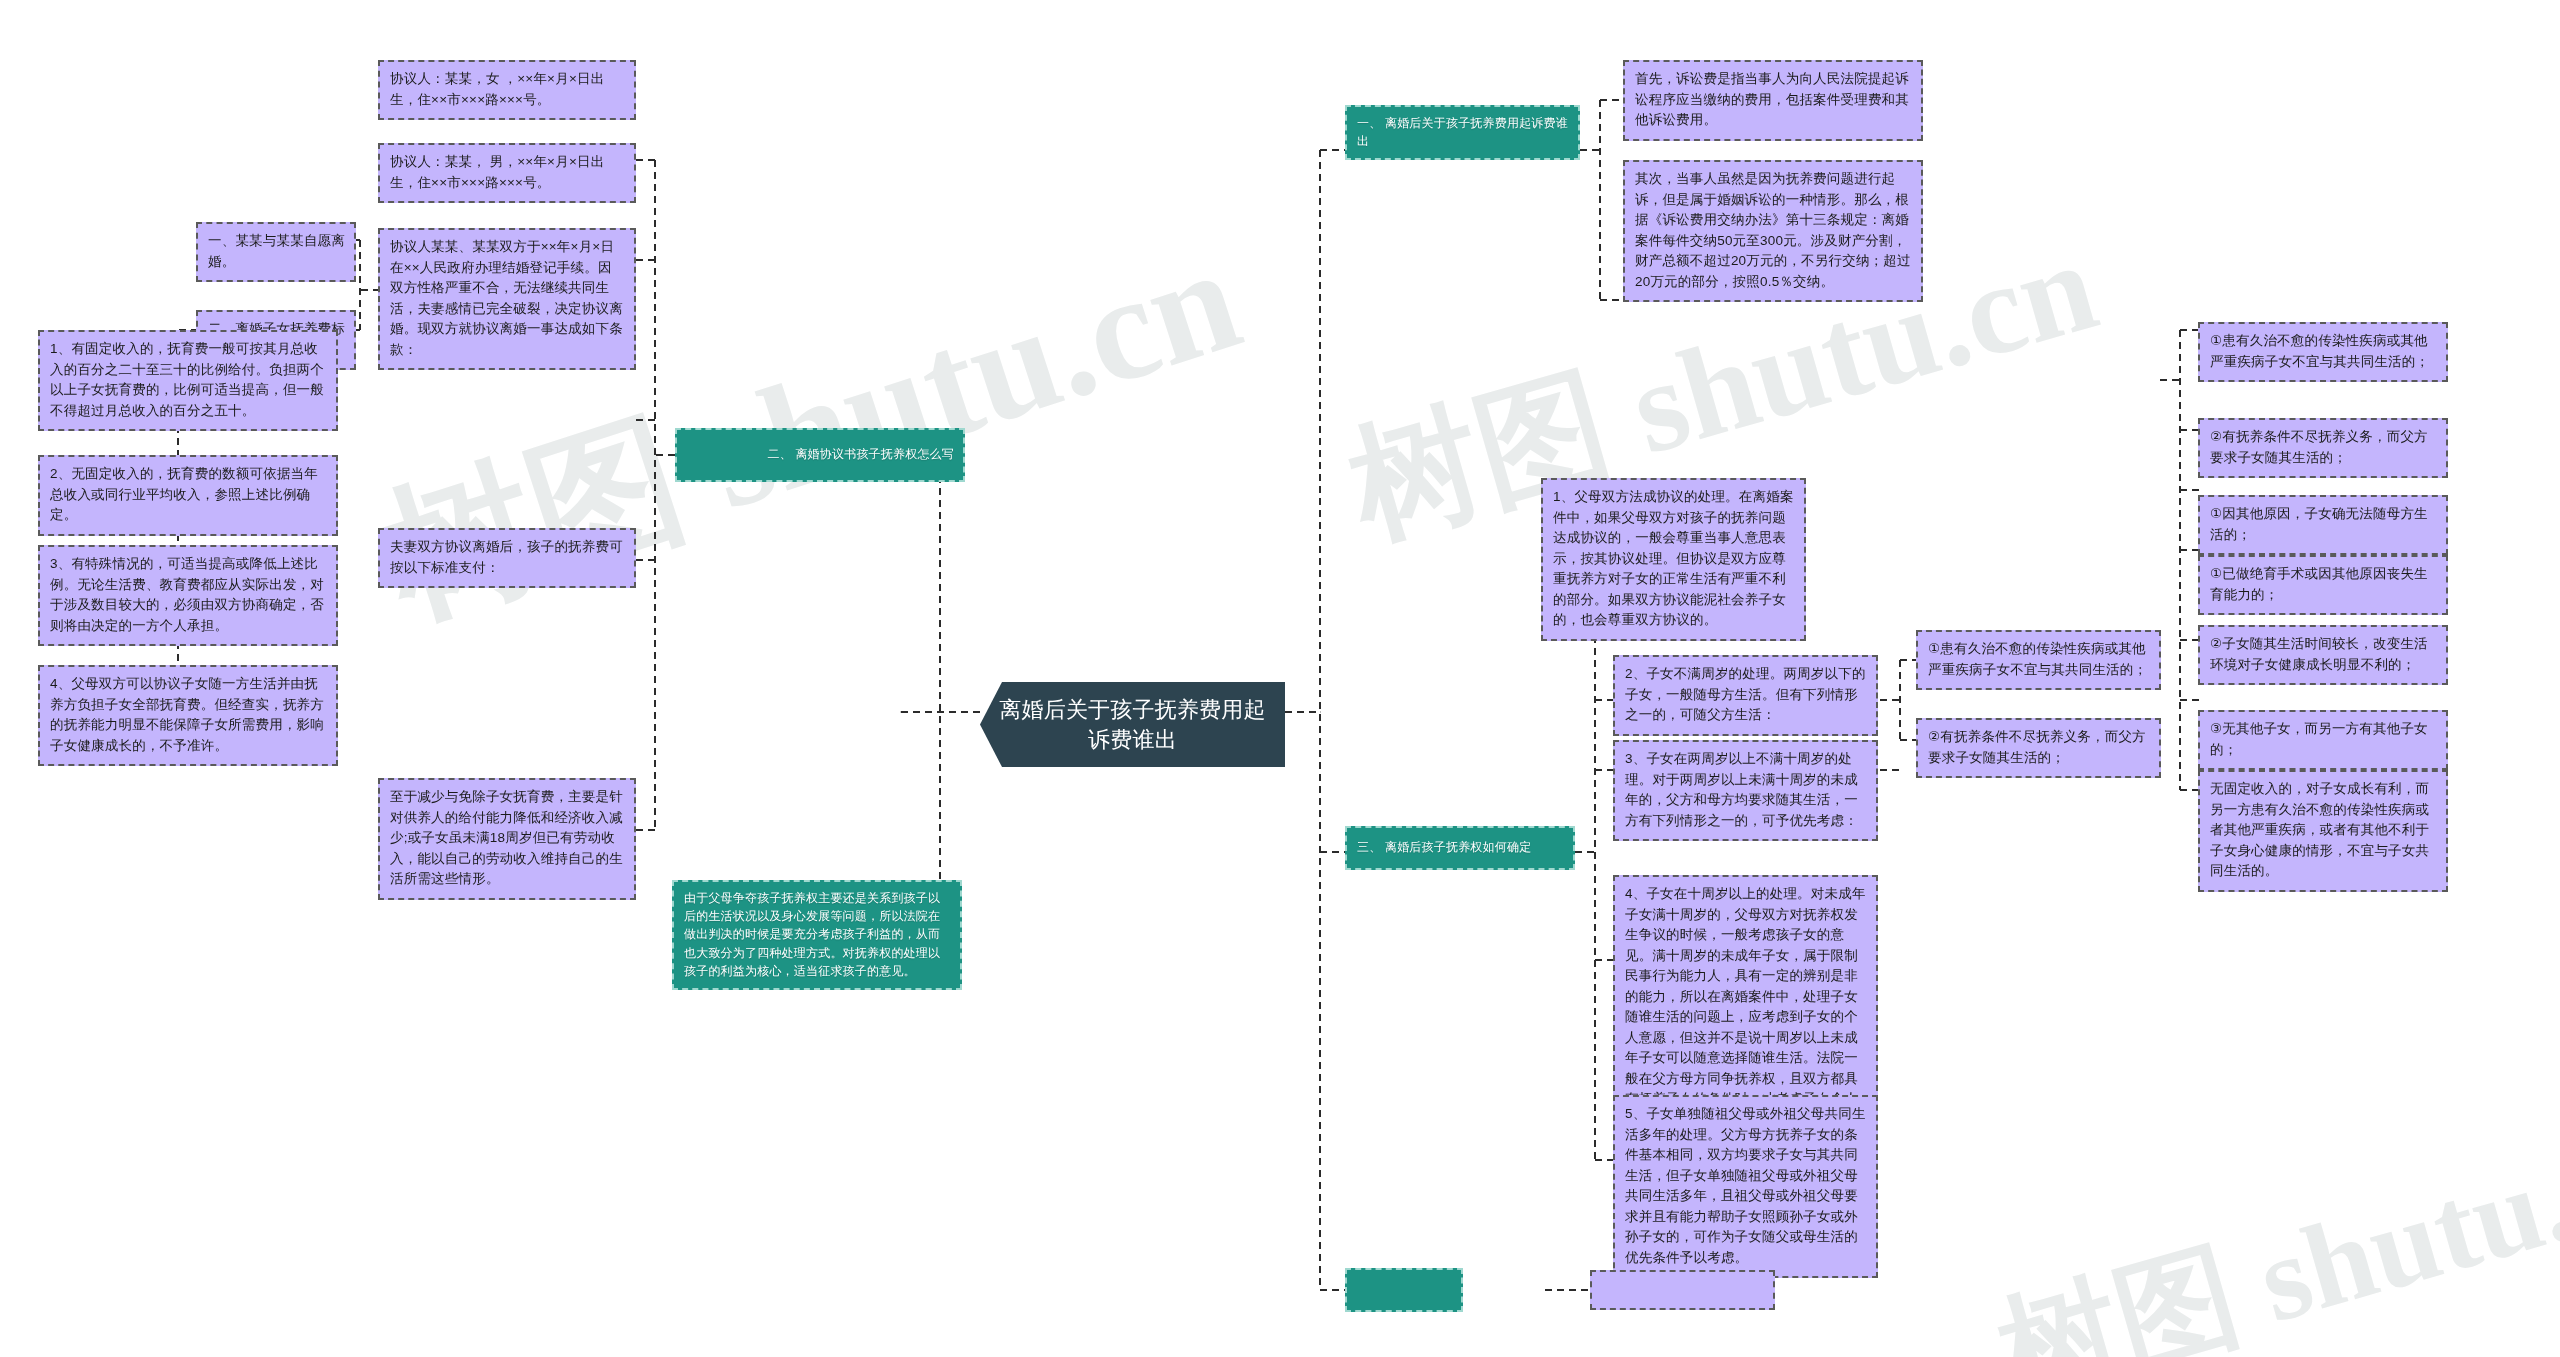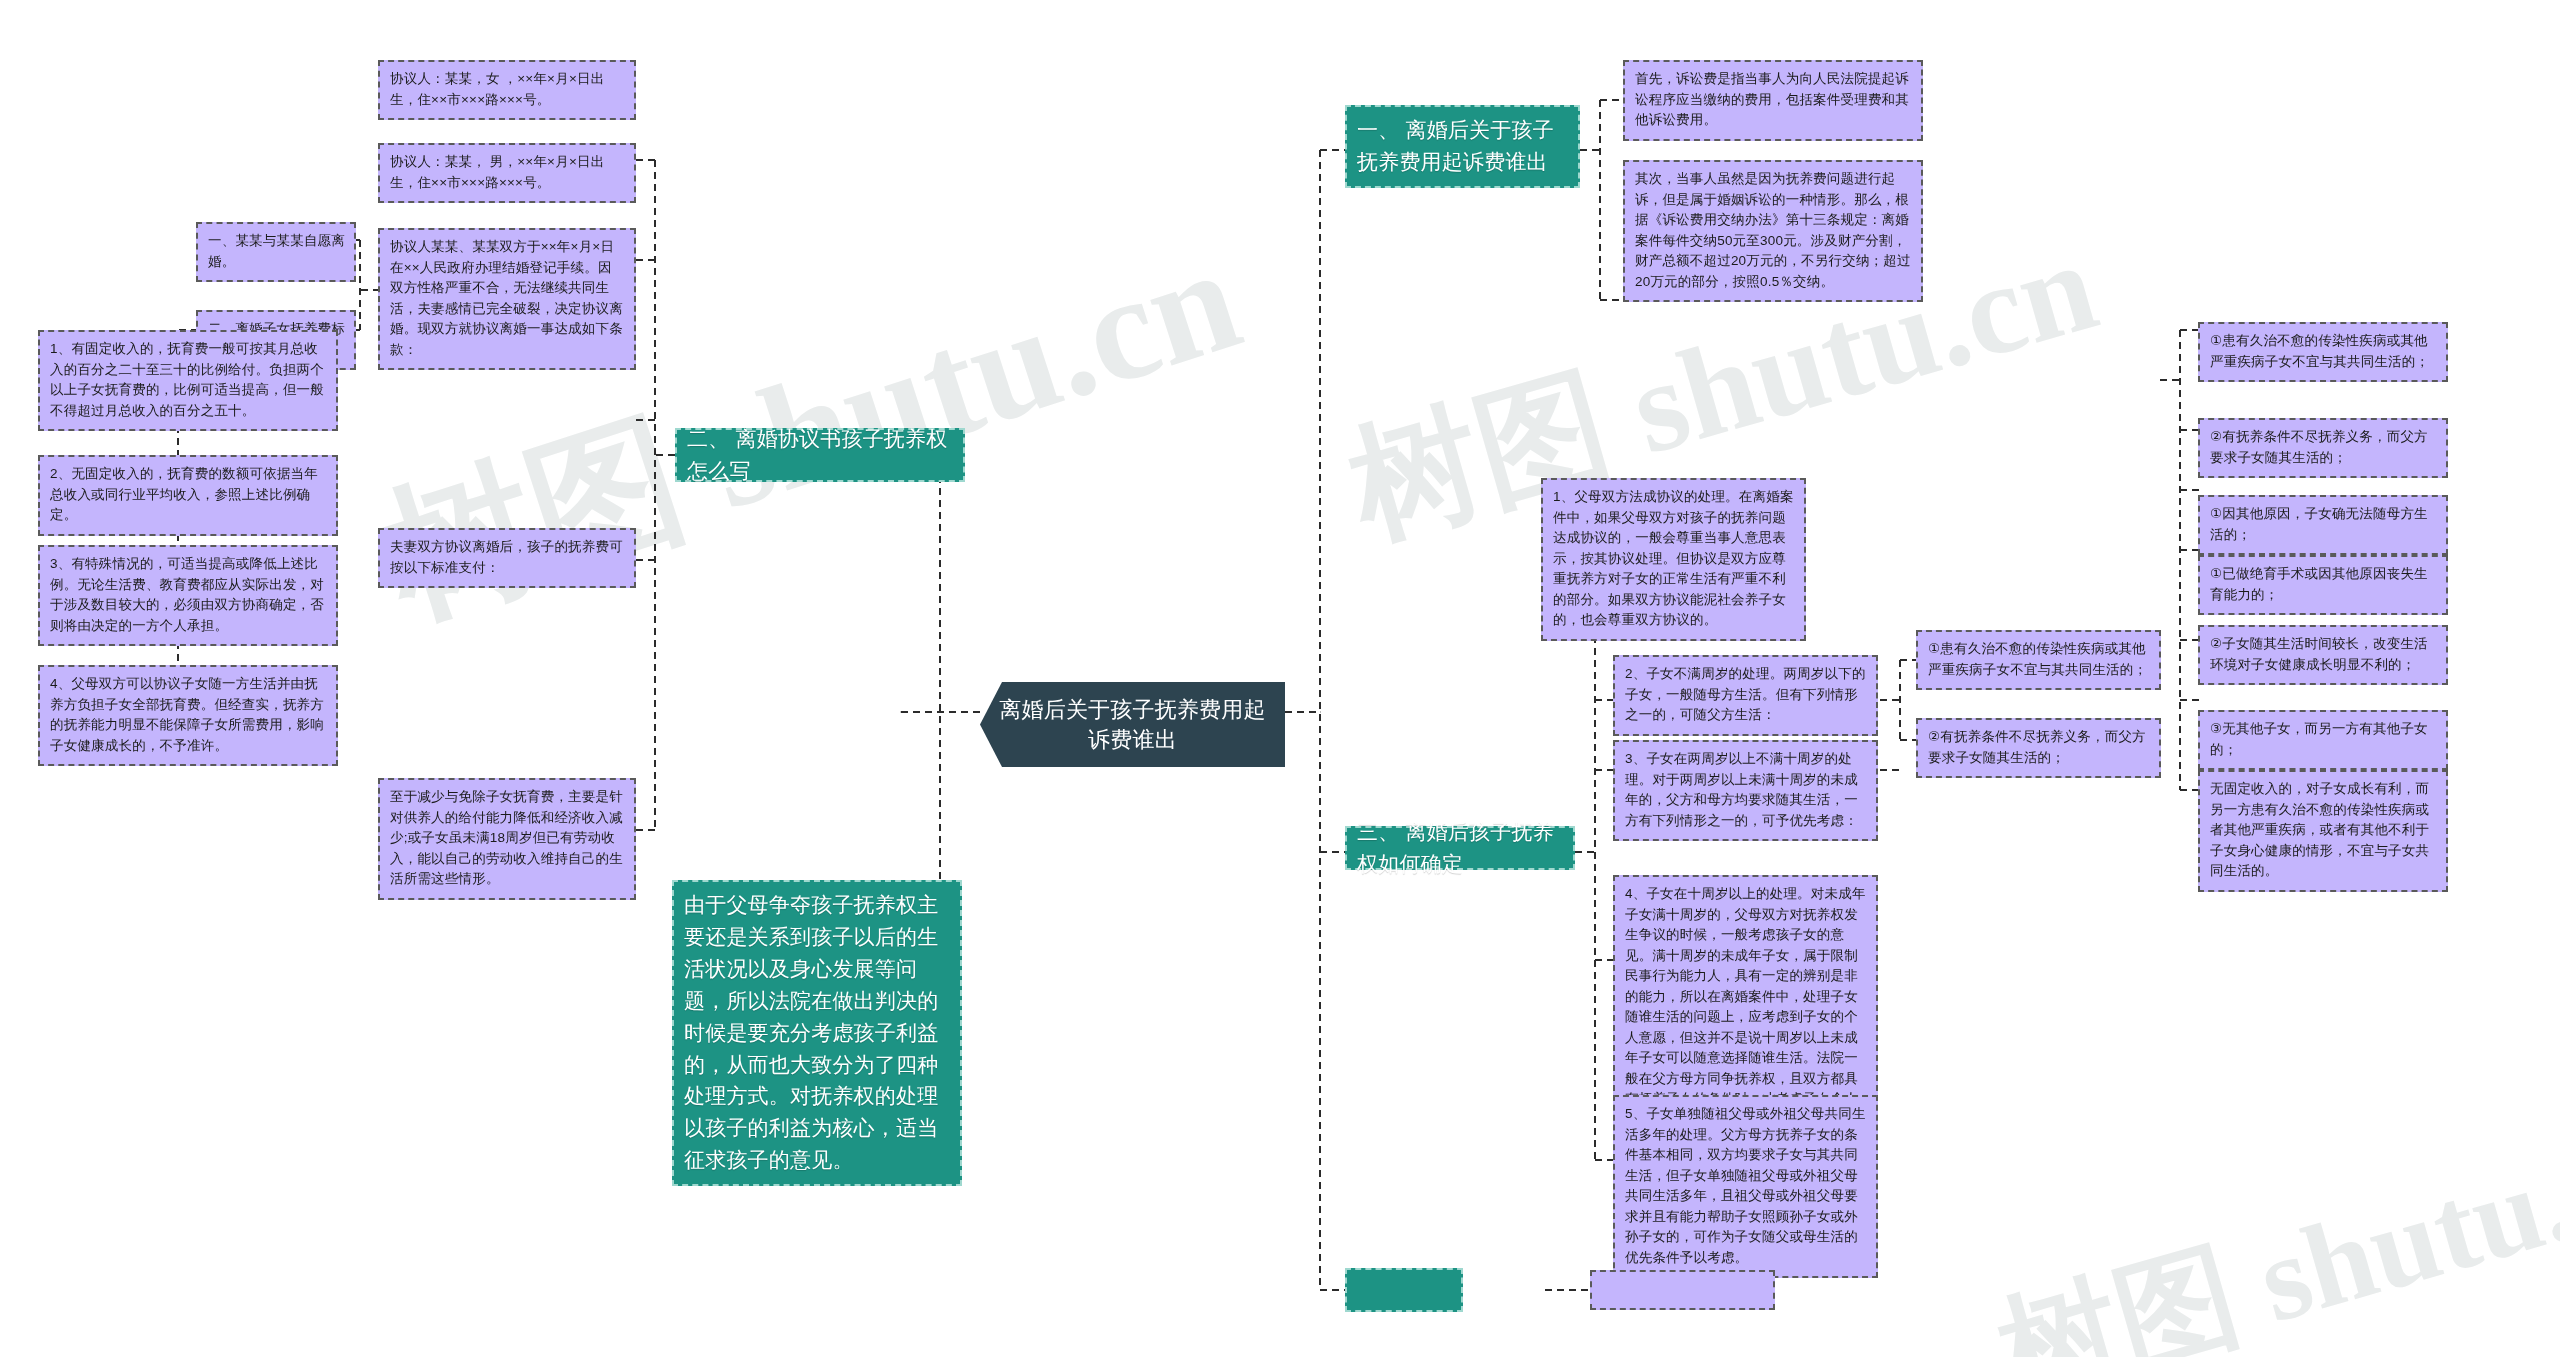--- a/index.html
+++ b/index.html
@@ -31,21 +31,21 @@
     text-shadow:0 1px 1px rgba(0,0,0,.18);
   }
   .node.center{
     background:#2d4450;border:none;color:#ffffff;
     text-align:center;display:flex;align-items:center;justify-content:center;
     clip-path:polygon(22px 0,100% 0,100% 100%,22px 100%,0 50%);
     padding:6px 14px;
     font-size:22px;line-height:1.35;margin-top:12px;
   }
   .fz13{font-size:13.5px;}
-  .fz16{font-size:21px;}
+  .fz16{font-size:12px;}
   .mid{display:flex;align-items:center;}
 </style>
 </head>
 <body>
 
 <div id="canvas">
 
   <div class="wm wm1">树图 shutu.cn</div>
   <div class="wm wm2">树图 shutu.cn</div>
   <div class="wm wm3">树图 shutu.cn</div>

